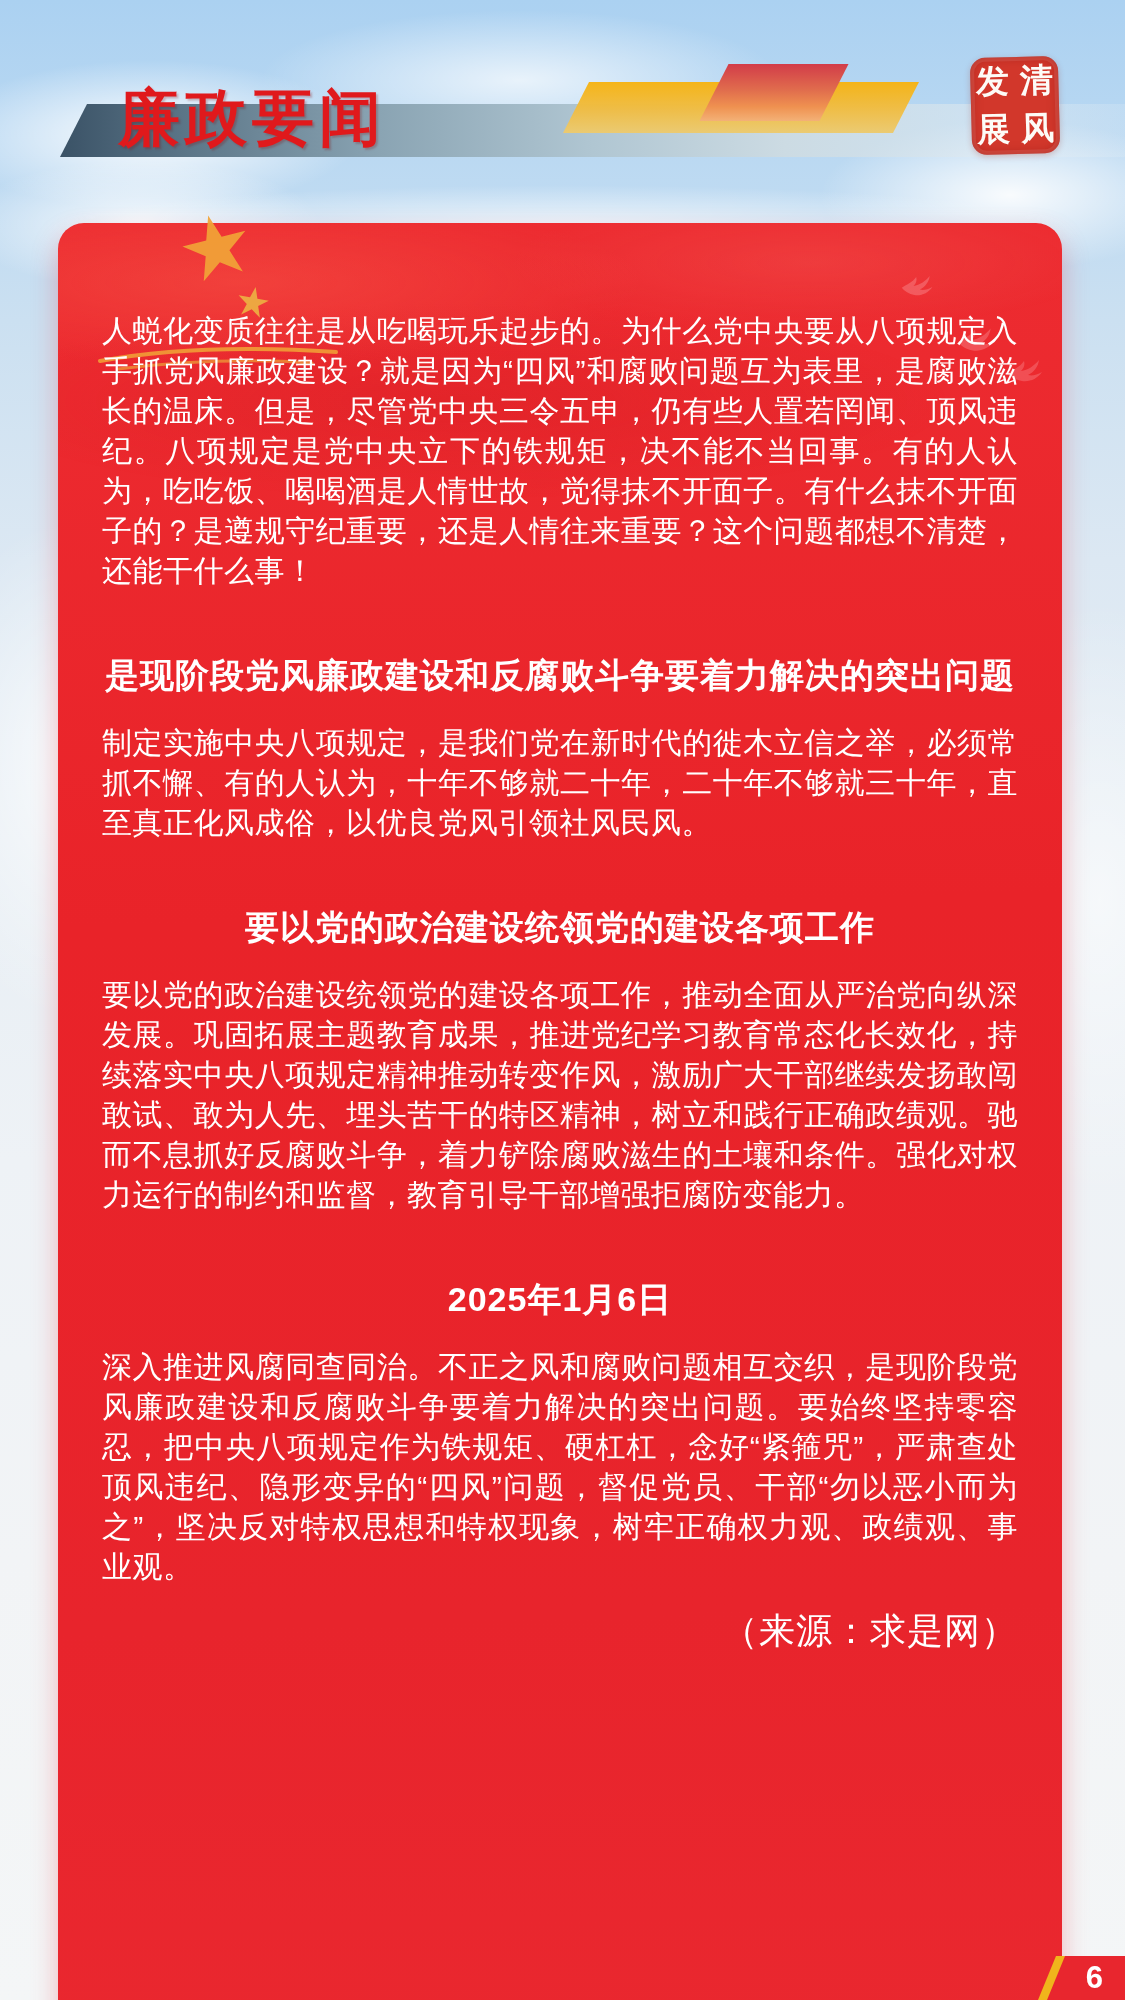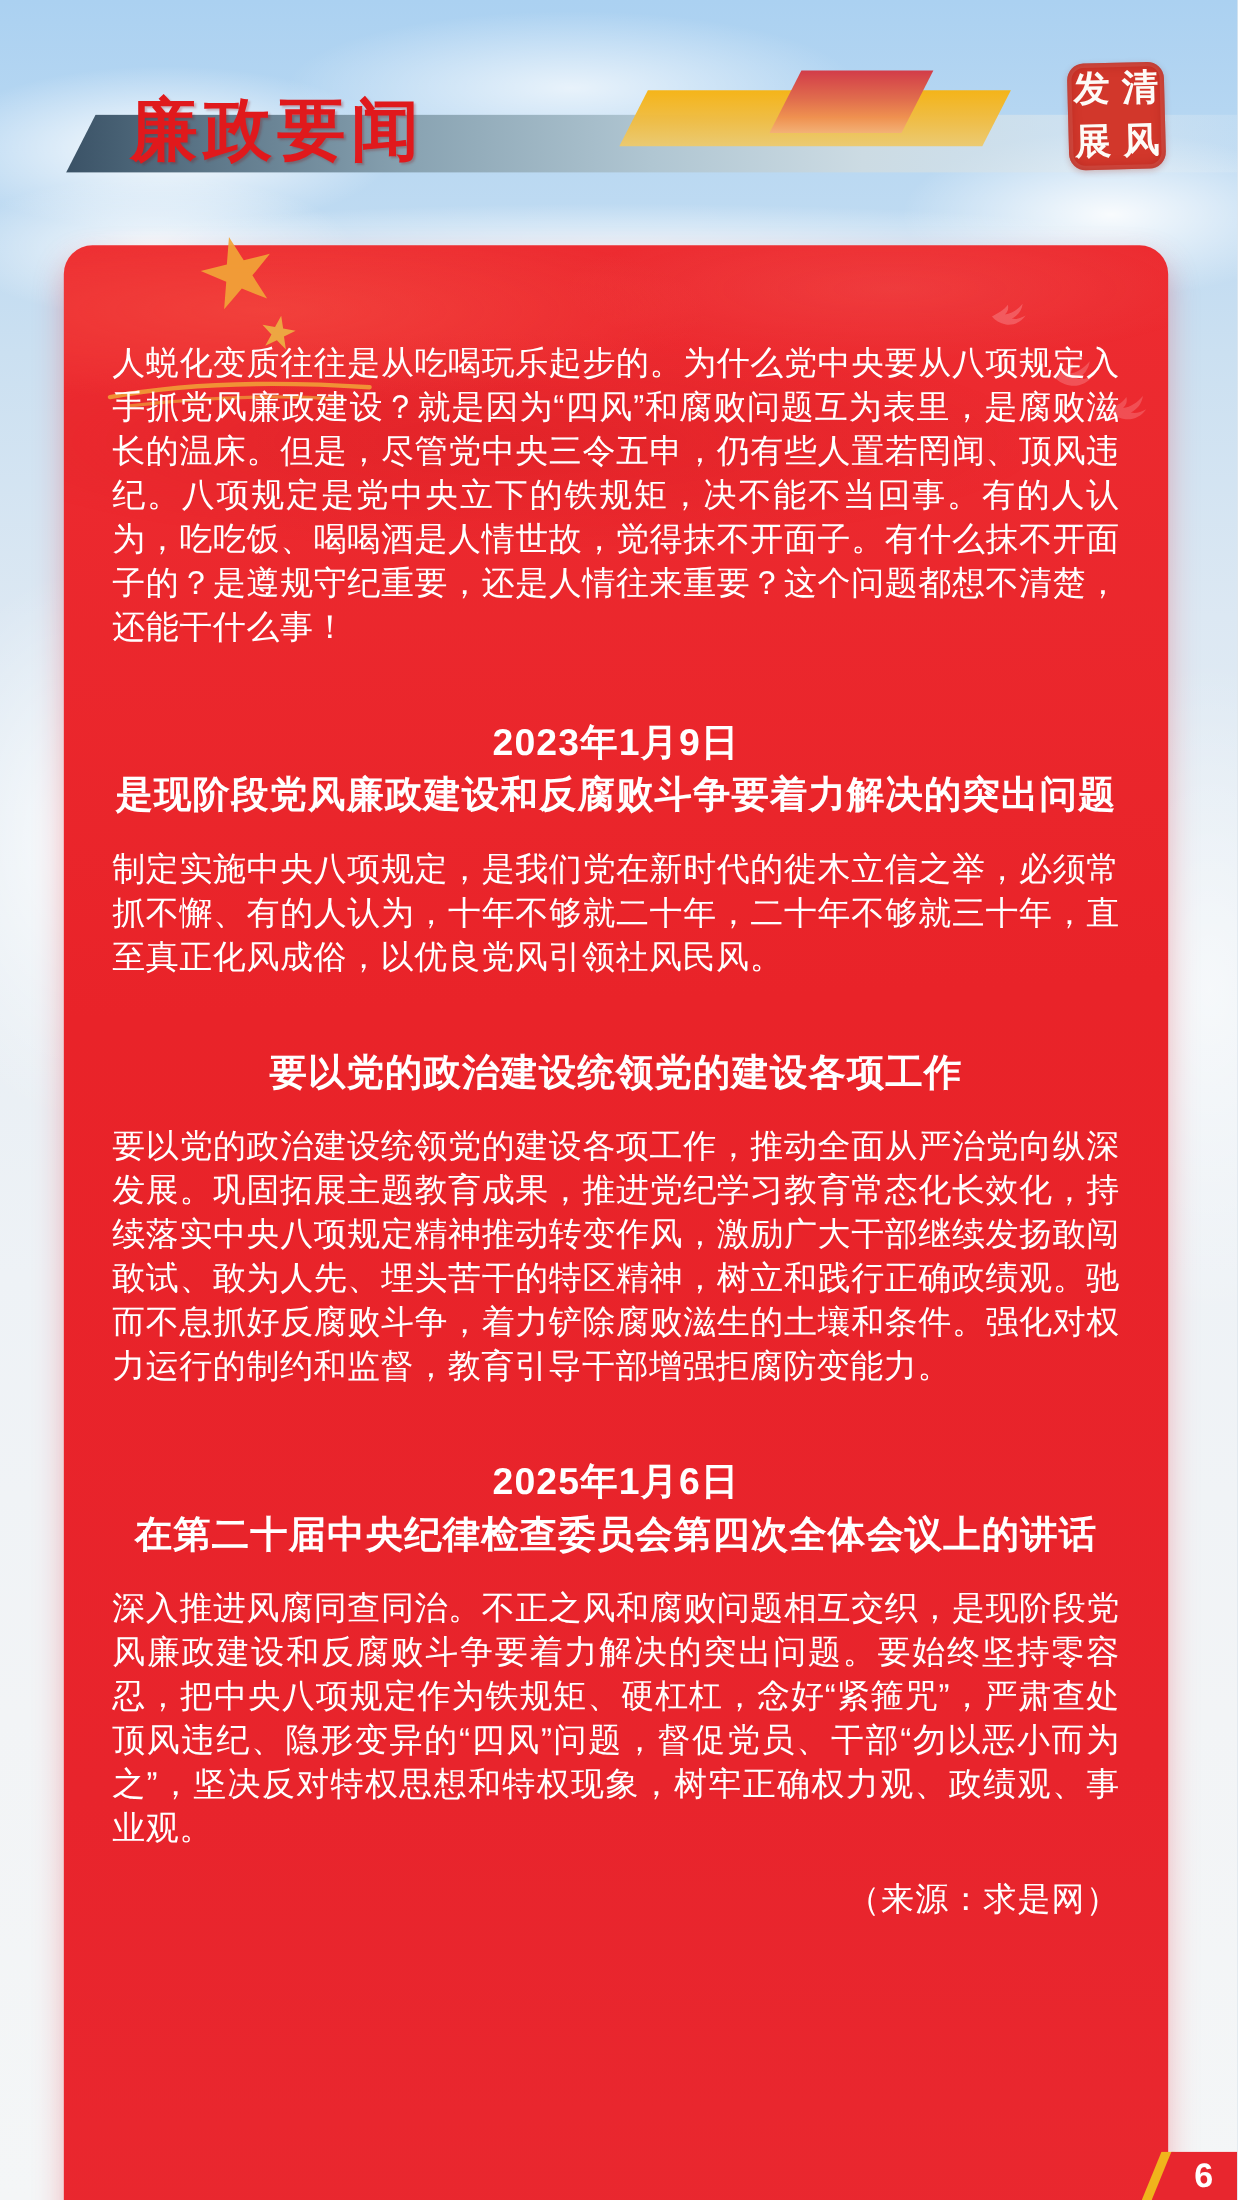--- a/index.html
+++ b/index.html
@@ -64,21 +64,21 @@
     pointer-events:none;
   }
   .card-content{position:relative;padding:88px 44px 0 44px;}
   .body-text{
     margin:0;font-size:30px;line-height:40px;letter-spacing:.5px;
     text-align:justify;text-justify:inter-ideograph;color:#fff;
   }
   .speech-section{margin-top:60px;}
   .speech-heading{margin:0 0 24px 0;font-size:34px;line-height:48px;font-weight:700;text-align:center;letter-spacing:1px;color:#fff;}
   .speech-heading span{display:block;}
-  .source-line{margin:24px 0 0 0;font-size:30px;line-height:40px;text-align:right;color:#fff;letter-spacing:1px;}
+  .source-line{margin:24px 0 0 0;font-size:36px;line-height:40px;text-align:right;color:#fff;letter-spacing:1px;}
 
   
   .deco{position:absolute;pointer-events:none;}
   .star-big{left:122px;top:-12px;width:72px;height:72px;transform:rotate(-14deg);opacity:.92;}
   .star-small{left:178px;top:62px;width:34px;height:34px;transform:rotate(10deg);opacity:.9;}
   .swoosh{left:36px;top:112px;width:250px;height:40px;opacity:.85;}
   .dove1{left:842px;top:48px;width:36px;height:30px;opacity:.32;}
   .dove2{left:898px;top:100px;width:42px;height:34px;opacity:.30;}
   .dove3{left:948px;top:132px;width:40px;height:32px;opacity:.28;}
 
@@ -135,37 +135,35 @@
     </svg>
     <svg class="deco dove3" viewBox="0 0 40 32">
       <path d="M2 18 C8 14 14 12 18 6 C19 10 18 13 15 16 C22 15 28 11 33 5 C32 12 28 17 22 20 C26 21 31 20 36 17 C31 24 24 27 16 26 C10 25 5 22 2 18 Z" fill="#ffb0b5"></path>
     </svg>
 
     <div class="card-content">
       <p class="body-text">人蜕化变质往往是从吃喝玩乐起步的。为什么党中央要从八项规定入手抓党风廉政建设？就是因为“四风”和腐败问题互为表里，是腐败滋长的温床。但是，尽管党中央三令五申，仍有些人置若罔闻、顶风违纪。八项规定是党中央立下的铁规矩，决不能不当回事。有的人认为，吃吃饭、喝喝酒是人情世故，觉得抹不开面子。有什么抹不开面子的？是遵规守纪重要，还是人情往来重要？这个问题都想不清楚，还能干什么事！</p>
 
       <section class="speech-section">
         <h2 class="speech-heading">
-          <span>2023年1月9日</span>
           <span>是现阶段党风廉政建设和反腐败斗争要着力解决的突出问题</span>
         </h2>
         <p class="body-text">制定实施中央八项规定，是我们党在新时代的徙木立信之举，必须常抓不懈、有的人认为，十年不够就二十年，二十年不够就三十年，直至真正化风成俗，以优良党风引领社风民风。</p>
       </section>
 
       <section class="speech-section">
         <h2 class="speech-heading">
           <span>要以党的政治建设统领党的建设各项工作</span>
         </h2>
         <p class="body-text">要以党的政治建设统领党的建设各项工作，推动全面从严治党向纵深发展。巩固拓展主题教育成果，推进党纪学习教育常态化长效化，持续落实中央八项规定精神推动转变作风，激励广大干部继续发扬敢闯敢试、敢为人先、埋头苦干的特区精神，树立和践行正确政绩观。驰而不息抓好反腐败斗争，着力铲除腐败滋生的土壤和条件。强化对权力运行的制约和监督，教育引导干部增强拒腐防变能力。</p>
       </section>
 
       <section class="speech-section">
         <h2 class="speech-heading">
           <span>2025年1月6日</span>
-          <span>在第二十届中央纪律检查委员会第四次全体会议上的讲话</span>
         </h2>
         <p class="body-text">深入推进风腐同查同治。不正之风和腐败问题相互交织，是现阶段党风廉政建设和反腐败斗争要着力解决的突出问题。要始终坚持零容忍，把中央八项规定作为铁规矩、硬杠杠，念好“紧箍咒”，严肃查处顶风违纪、隐形变异的“四风”问题，督促党员、干部“勿以恶小而为之”，坚决反对特权思想和特权现象，树牢正确权力观、政绩观、事业观。</p>
       </section>
 
       <p class="source-line">（来源：求是网）</p>
     </div>
   </div>
 
   <div class="pagenum">
     <div class="gold"></div>

